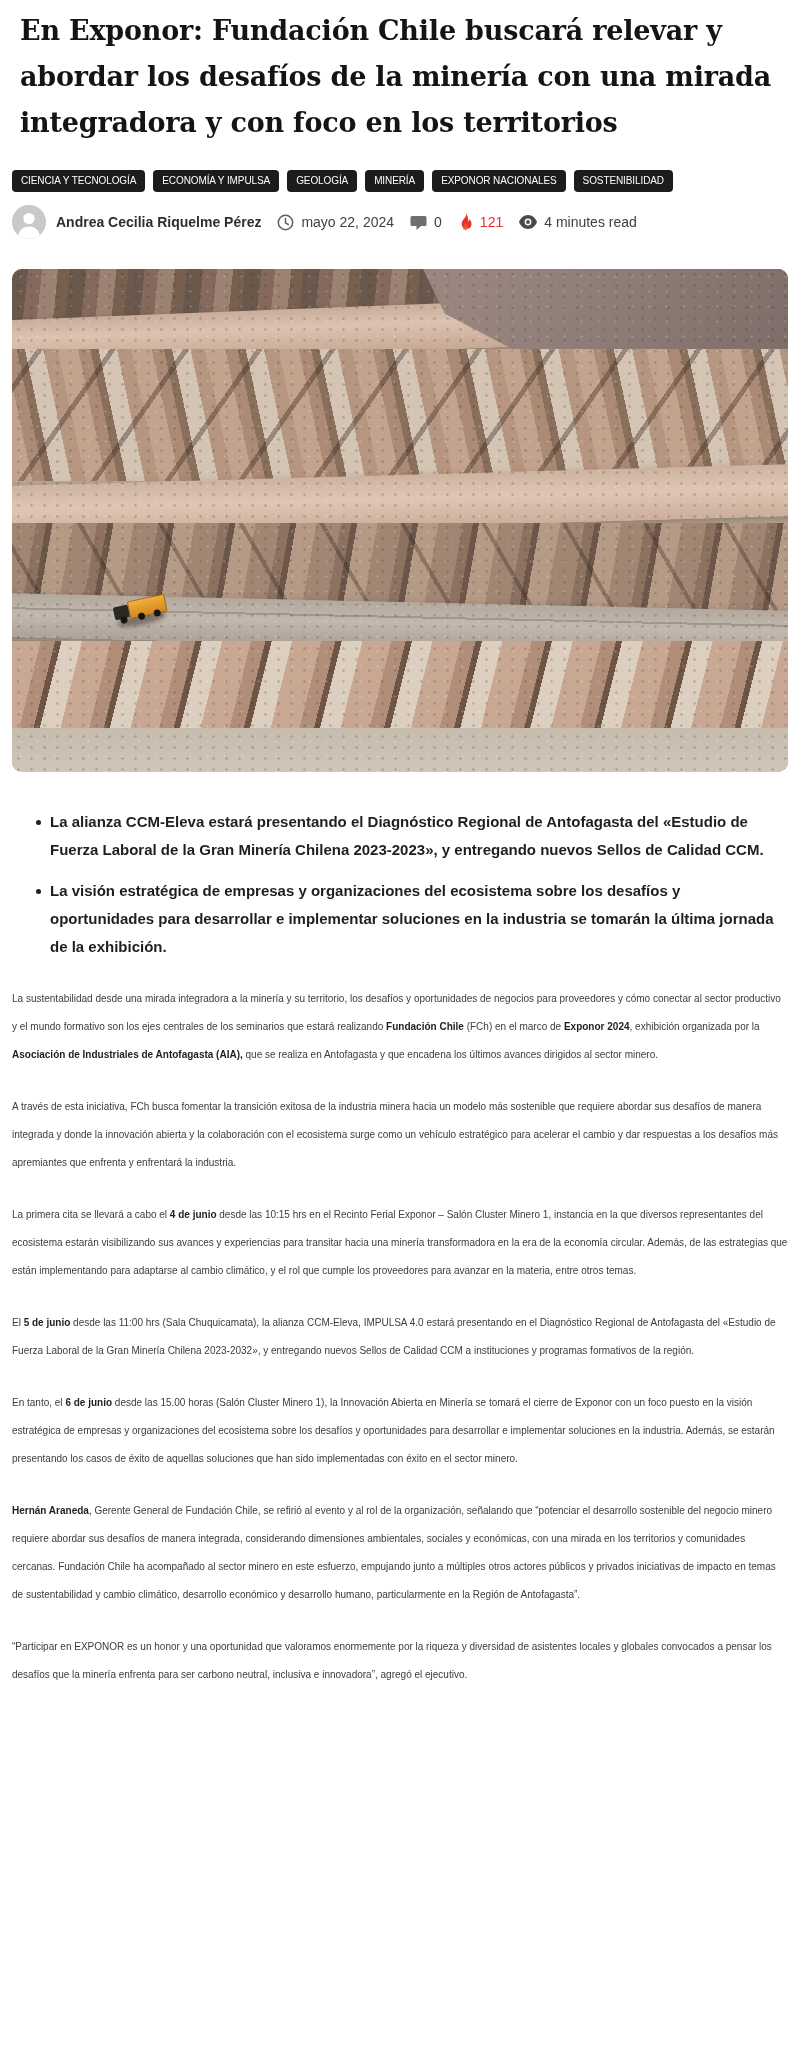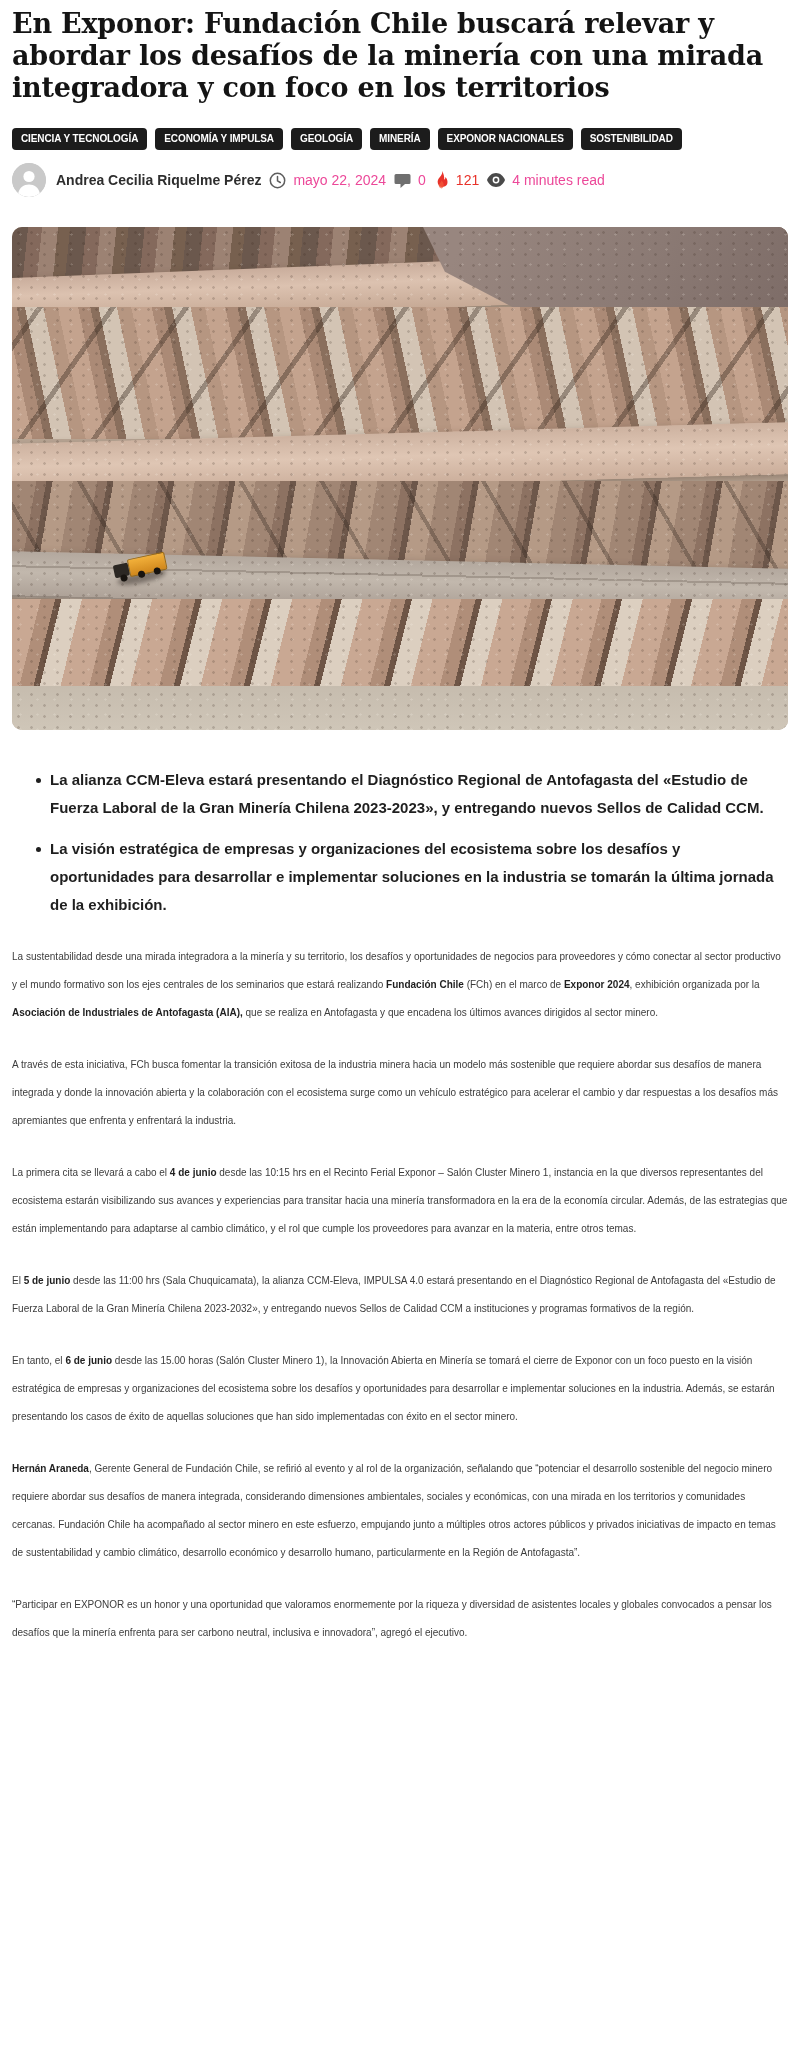--- a/index.html
+++ b/index.html
@@ -1,44 +1,44 @@
 <!DOCTYPE html>
 <html><head>
 <meta charset="utf-8">
 <style>
   html,body{margin:0;padding:0;background:#ffffff;}
   body{width:800px;font-family:"Liberation Sans",sans-serif;color:#3c3c3c;}
   .wrap{padding:0 12px;}
 
   
   .title{
-    margin:8px 0 0 0;
+    margin:8px 0 0 8px;
     font-family:"DejaVu Serif",serif;
     font-weight:700;
     font-size:27px;
-    line-height:32px;
+    line-height:46px;
     color:#141414;
     letter-spacing:-0.2px;
   }
 
   
   .tags{margin-top:24px;display:flex;flex-wrap:wrap;gap:8px;}
   .tag{
     background:#1c1c1c;color:#ffffff;
-    font-size:10px;font-weight:700;letter-spacing:-0.1px;
+    font-size:10px;font-weight:400;letter-spacing:-0.1px;
     padding:6px 9px;border-radius:4px;line-height:10px;
     white-space:nowrap;cursor:pointer;
   }
 
   
-  .meta{margin-top:13px;display:flex;align-items:center;gap:8px;}
+  .meta{margin-top:13px;display:flex;align-items:center;gap:16px;}
   .meta .group{display:flex;align-items:center;gap:7px;}
   .avatar{width:34px;height:34px;border-radius:50%;overflow:hidden;background:#c9c9c9;flex:0 0 auto;}
   .author{font-weight:700;font-size:14px;color:#2e2e2e;margin-left:3px;}
-  .meta-text{font-size:14px;color:#ec4899;text-align:center;}
+  .meta-text{font-size:14px;color:#404040;text-align:center;}
   .meta-red{font-size:14px;color:#e8322a;}
   .micon{display:block;}
 
   
   .photo{position:relative;margin:30px 0 0 0;height:503px;border-radius:10px;overflow:hidden;background:#b9a695;}
   .ph{position:absolute;}
   .ph-top{left:0;right:0;top:0;height:72px;
     background:repeating-linear-gradient(96deg,#6b584d 0 16px,#84695c 16px 30px,#9c8273 30px 46px,#77604f 46px 58px);}
   .ph-road1{left:-14px;right:-14px;top:36px;height:46px;
     background:linear-gradient(180deg,#c9ad9c,#dcc2b0 40%,#c6a995);

